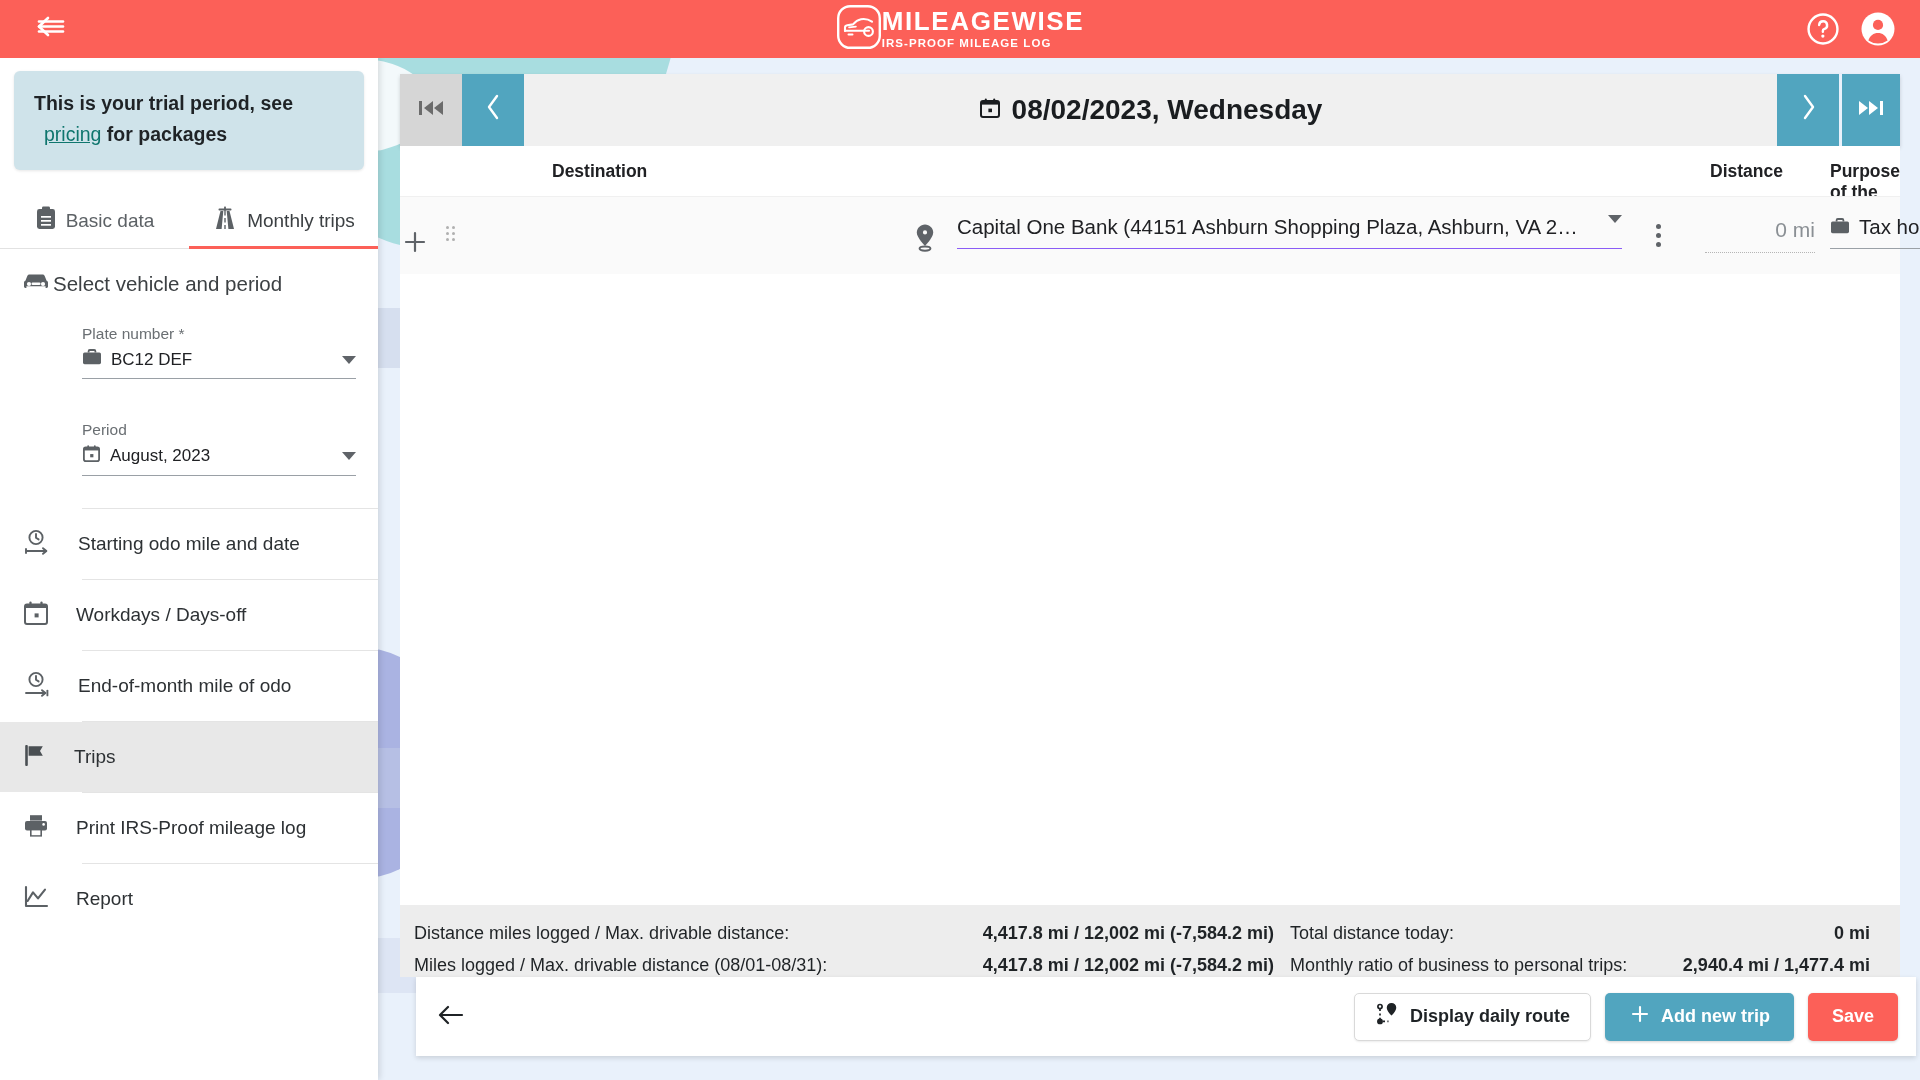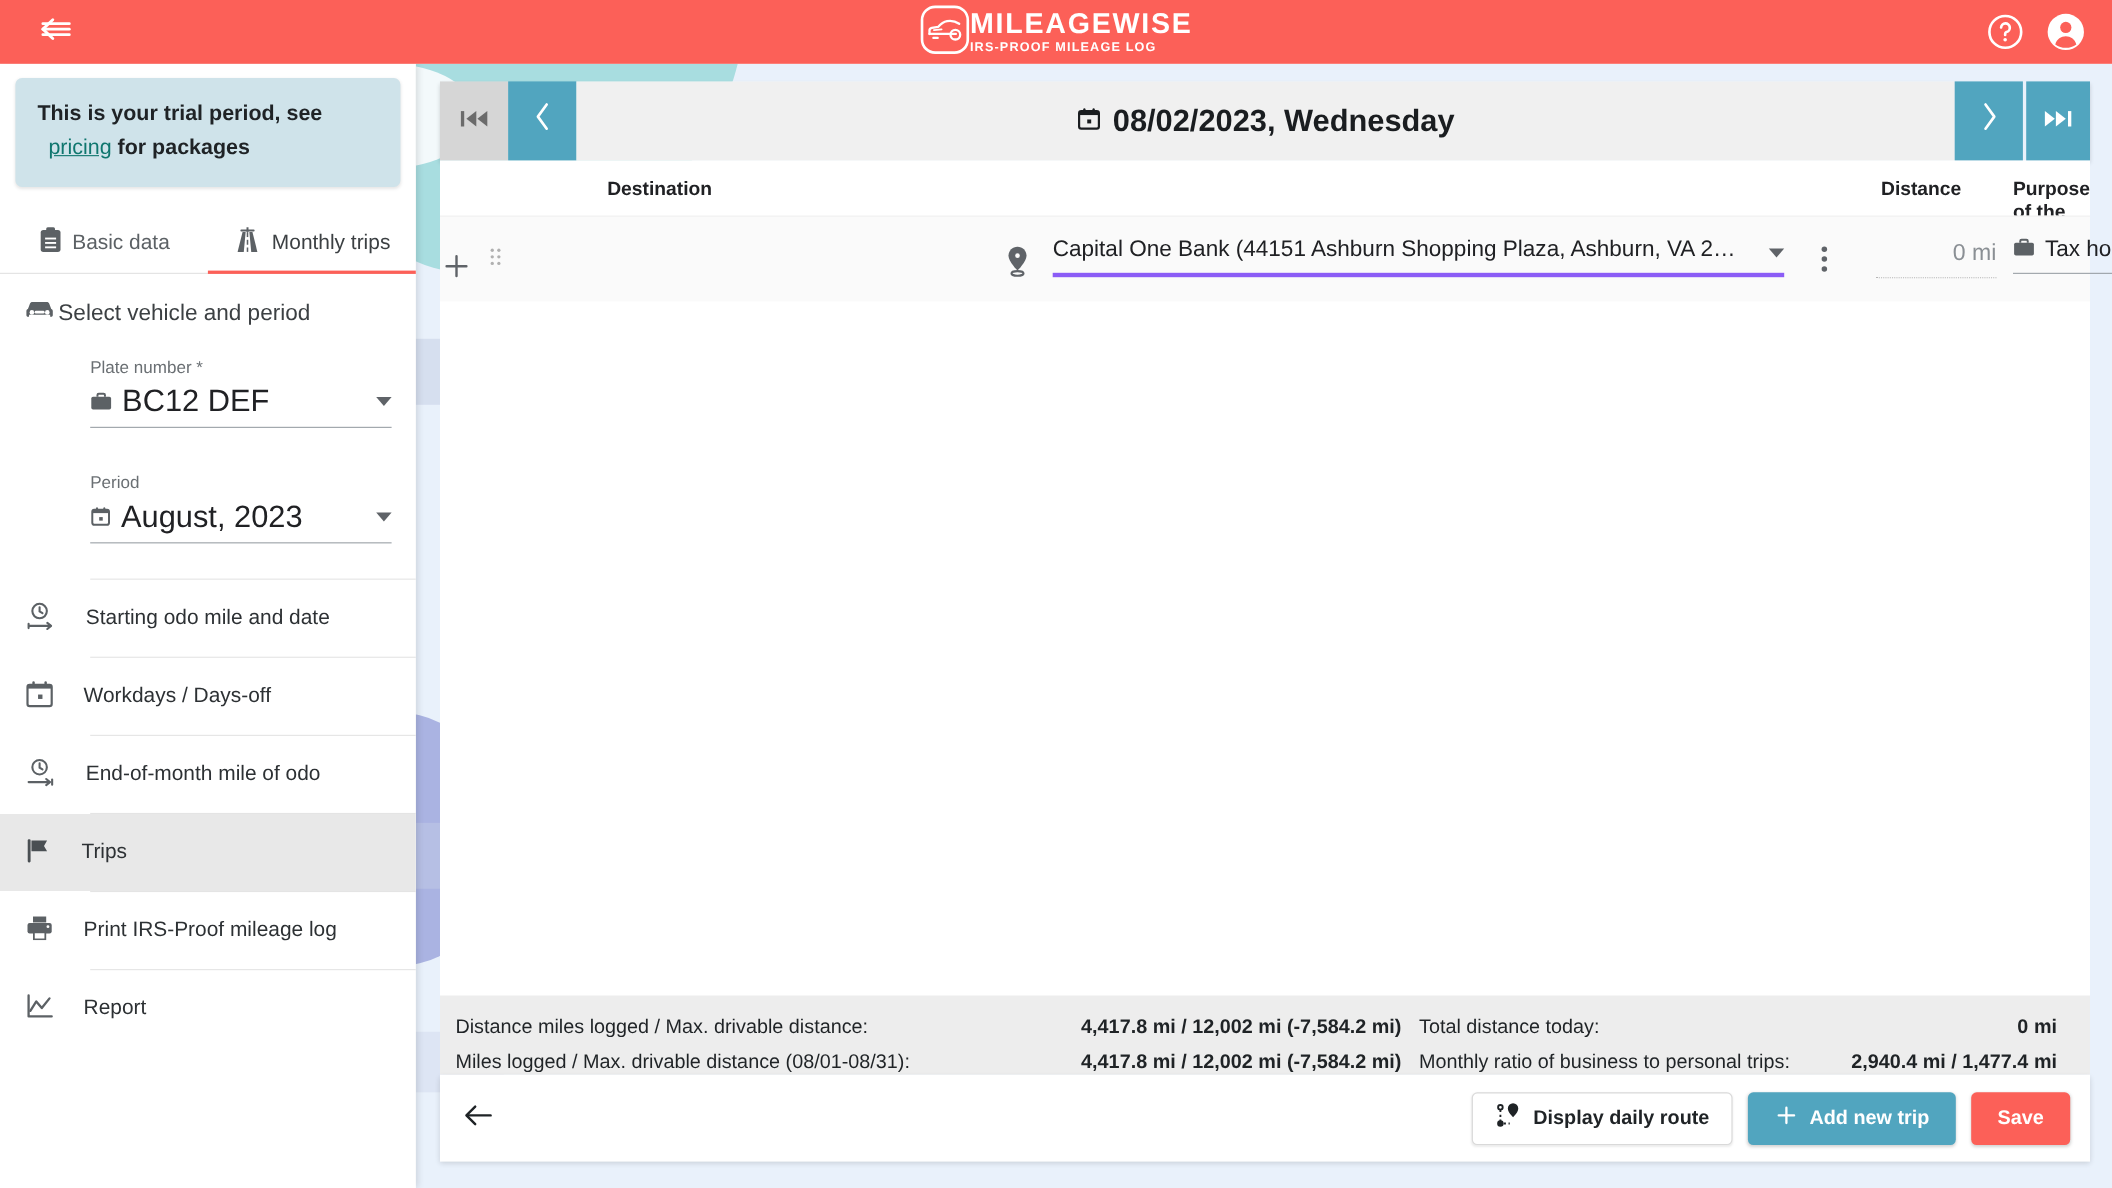--- a/index.html
+++ b/index.html
@@ -105,21 +105,21 @@
   #section-head {
     display: flex; align-items: center; gap: 3px;
     padding: 22px 0 14px 22px;
   }
   #section-head-label { font-size: 20.5px; color: #3c4043; }
   .field { padding-left: 82px; padding-right: 22px; margin-top: 14px; }
   .field-label { font-size: 15.5px; color: #6a6f73; margin-bottom: 5px; }
   .field-value {
     display: flex; align-items: center; gap: 9px;
     border-bottom: 1px solid #9aa0a6; padding-bottom: 7px;
-    font-size: 28px; color: #202124; cursor: pointer;
+    font-size: 17px; color: #202124; cursor: pointer;
   }
   .field-value .txt { flex: 1; }
   .caret { width: 0; height: 0; border-left: 7px solid transparent;
            border-right: 7px solid transparent; border-top: 8px solid #5f6368; }
   #field-period { margin-top: 42px; }
   #menu-list { margin-top: 32px; }
   .menu-item {
     display: flex; align-items: center; height: 70px; cursor: pointer;
     padding-left: 22px; gap: 26px;
   }
@@ -179,22 +179,22 @@
   #drag-handle i { width: 3px; height: 3px; background: #b0b0b0; border-radius: 50%; display:block; }
   #add-inline-btn {
     position: absolute; left: 465px; top: 30px; transform: translateX(-465px);
     left: 465px; width: 30px; height: 30px; display:flex; align-items:center;
     justify-content:center; font-size: 31px; color: #5f6368; cursor: pointer;
     font-weight: 300; left: 465px;
   }
   #pin-icon { position: absolute; left: 512px; top: 222px; }
   #destination-field {
     position: absolute; left: 557px; top: 215px; width: 665px;
-    display: flex; align-items: flex-end; gap: 6px;
-    border-bottom: 4px solid #8b5cf6; padding-bottom: 9px; cursor: text;
+    display: flex; gap: 6px;
+    border-bottom: 1px solid #8b5cf6; padding-bottom: 9px; cursor: text;
   }
   #destination-value {
     font-size: 20.5px; color: #202124; white-space: nowrap; overflow: hidden;
     flex: 1;
   }
   #dest-caret { margin-bottom: 5px; }
   #dest-kebab {
     position: absolute; left: 1256px; top: 230px; cursor: pointer;
   }
   .kebab { display: flex; flex-direction: column; gap: 4px; }
@@ -218,21 +218,21 @@
     background: #ededed; padding: 12px 30px 0 14px;
   }
   .stats-line { display: flex; align-items: center; height: 32px; }
   .stats-left-label { font-size: 18px; color: #1f2326; width: 530px; }
   .stats-left-value { font-size: 18px; color: #1f2326; font-weight: bold; width: 330px; text-align: right; }
   .stats-right-label { font-size: 18px; color: #1f2326; margin-left: 16px; flex: 1; }
   .stats-right-value { font-size: 18px; color: #1f2326; font-weight: bold; text-align: right; }
 
   
   #action-bar {
-    position: absolute; left: 0; top: 903px; width: 1500px; height: 79px;
+    position: absolute; left: 16px; top: 903px; width: 1500px; height: 79px;
     background: #fff; display: flex; align-items: center;
     box-shadow: 0 2px 5px rgba(0,0,0,.14);
   }
   #back-arrow { margin-left: 20px; cursor: pointer; }
   #action-right {
     margin-left: auto; margin-right: 18px; display: flex; align-items: center; gap: 14px;
   }
   #btn-daily-route {
     display: flex; align-items: center; gap: 11px; height: 48px;
     padding: 0 20px; border: 1px solid #d9d9d9; border-radius: 5px;

